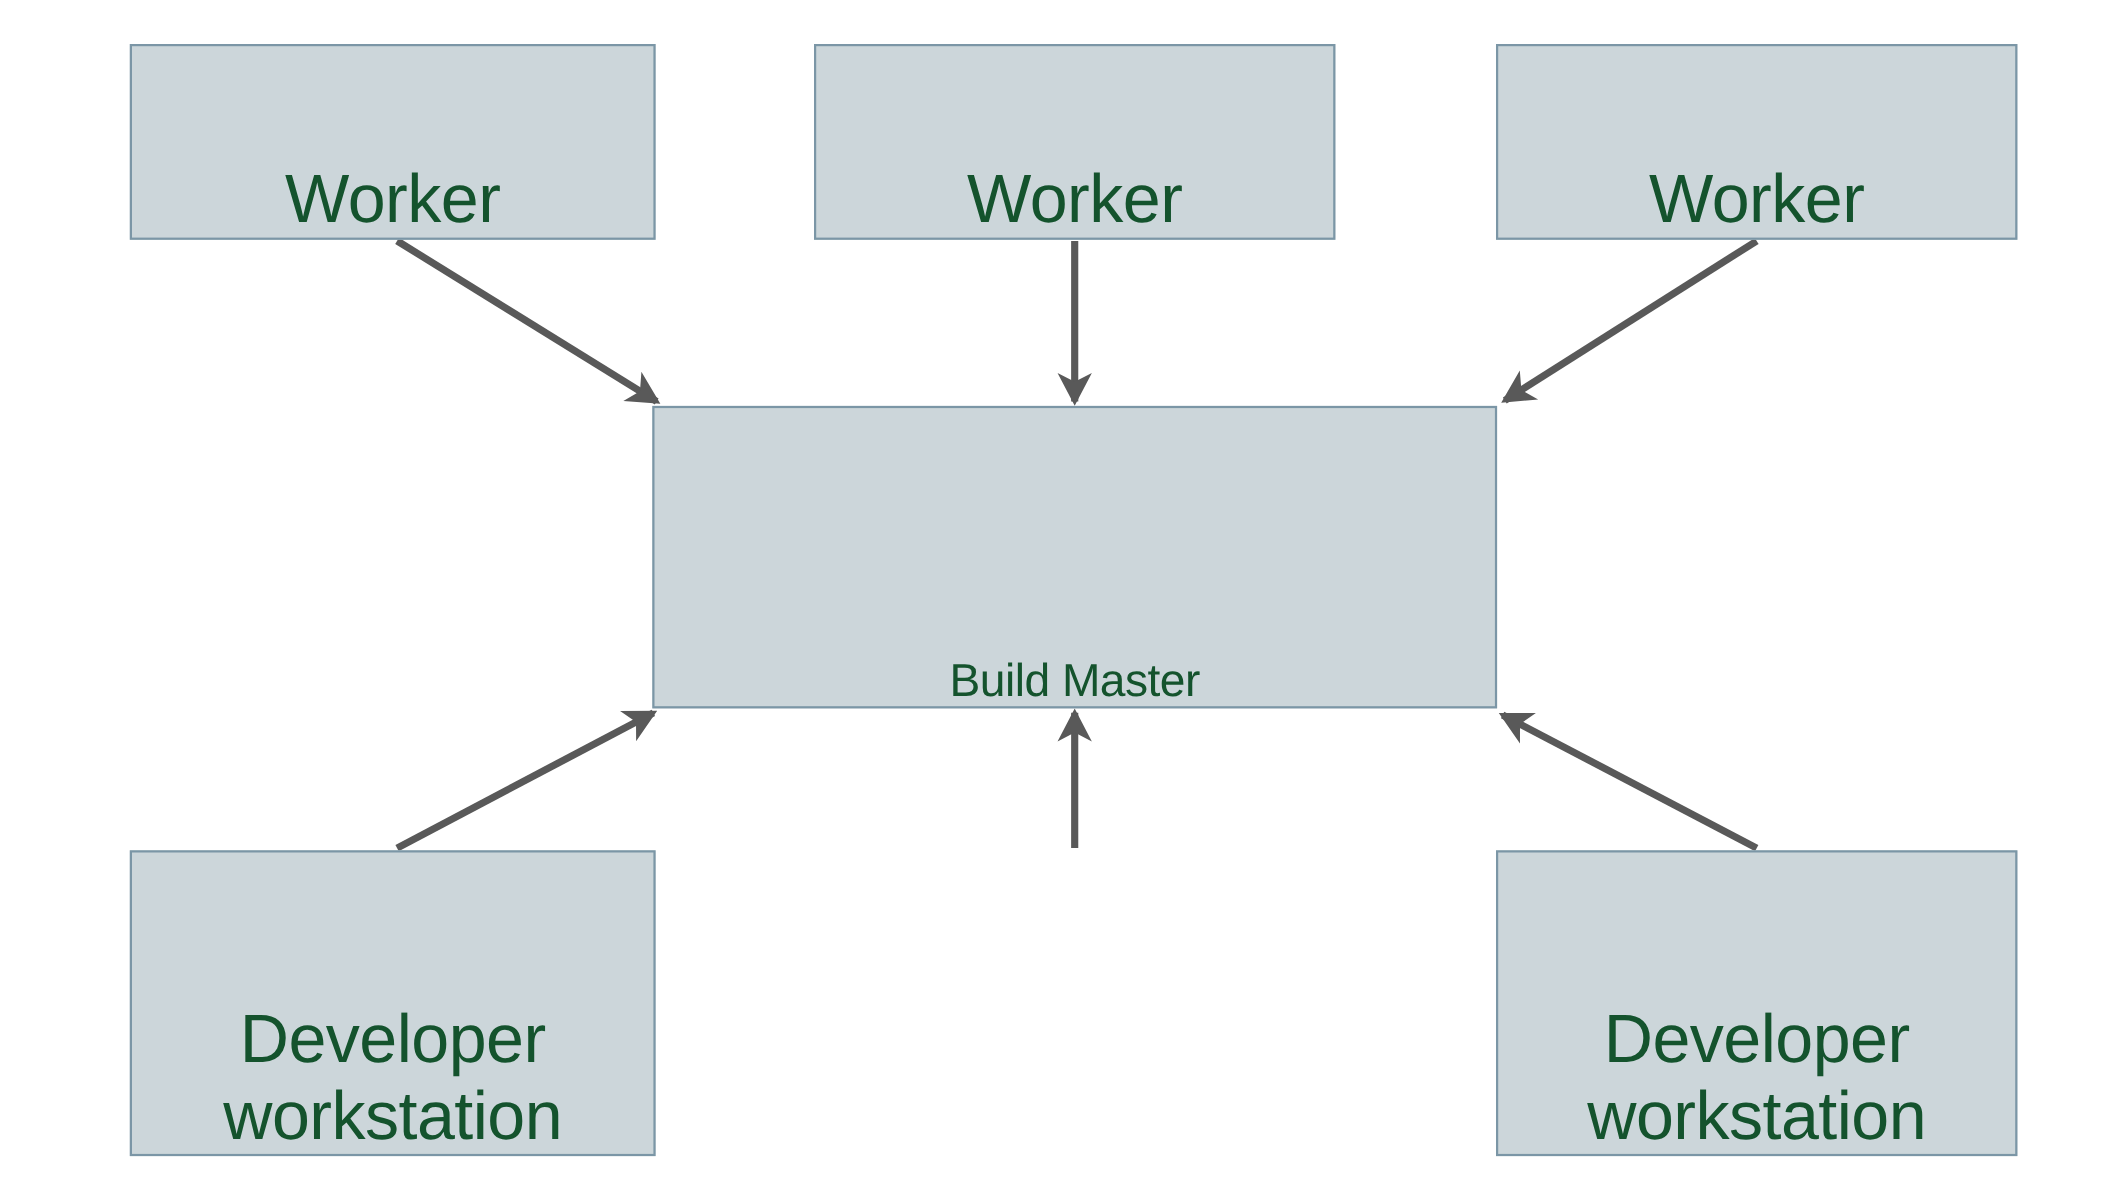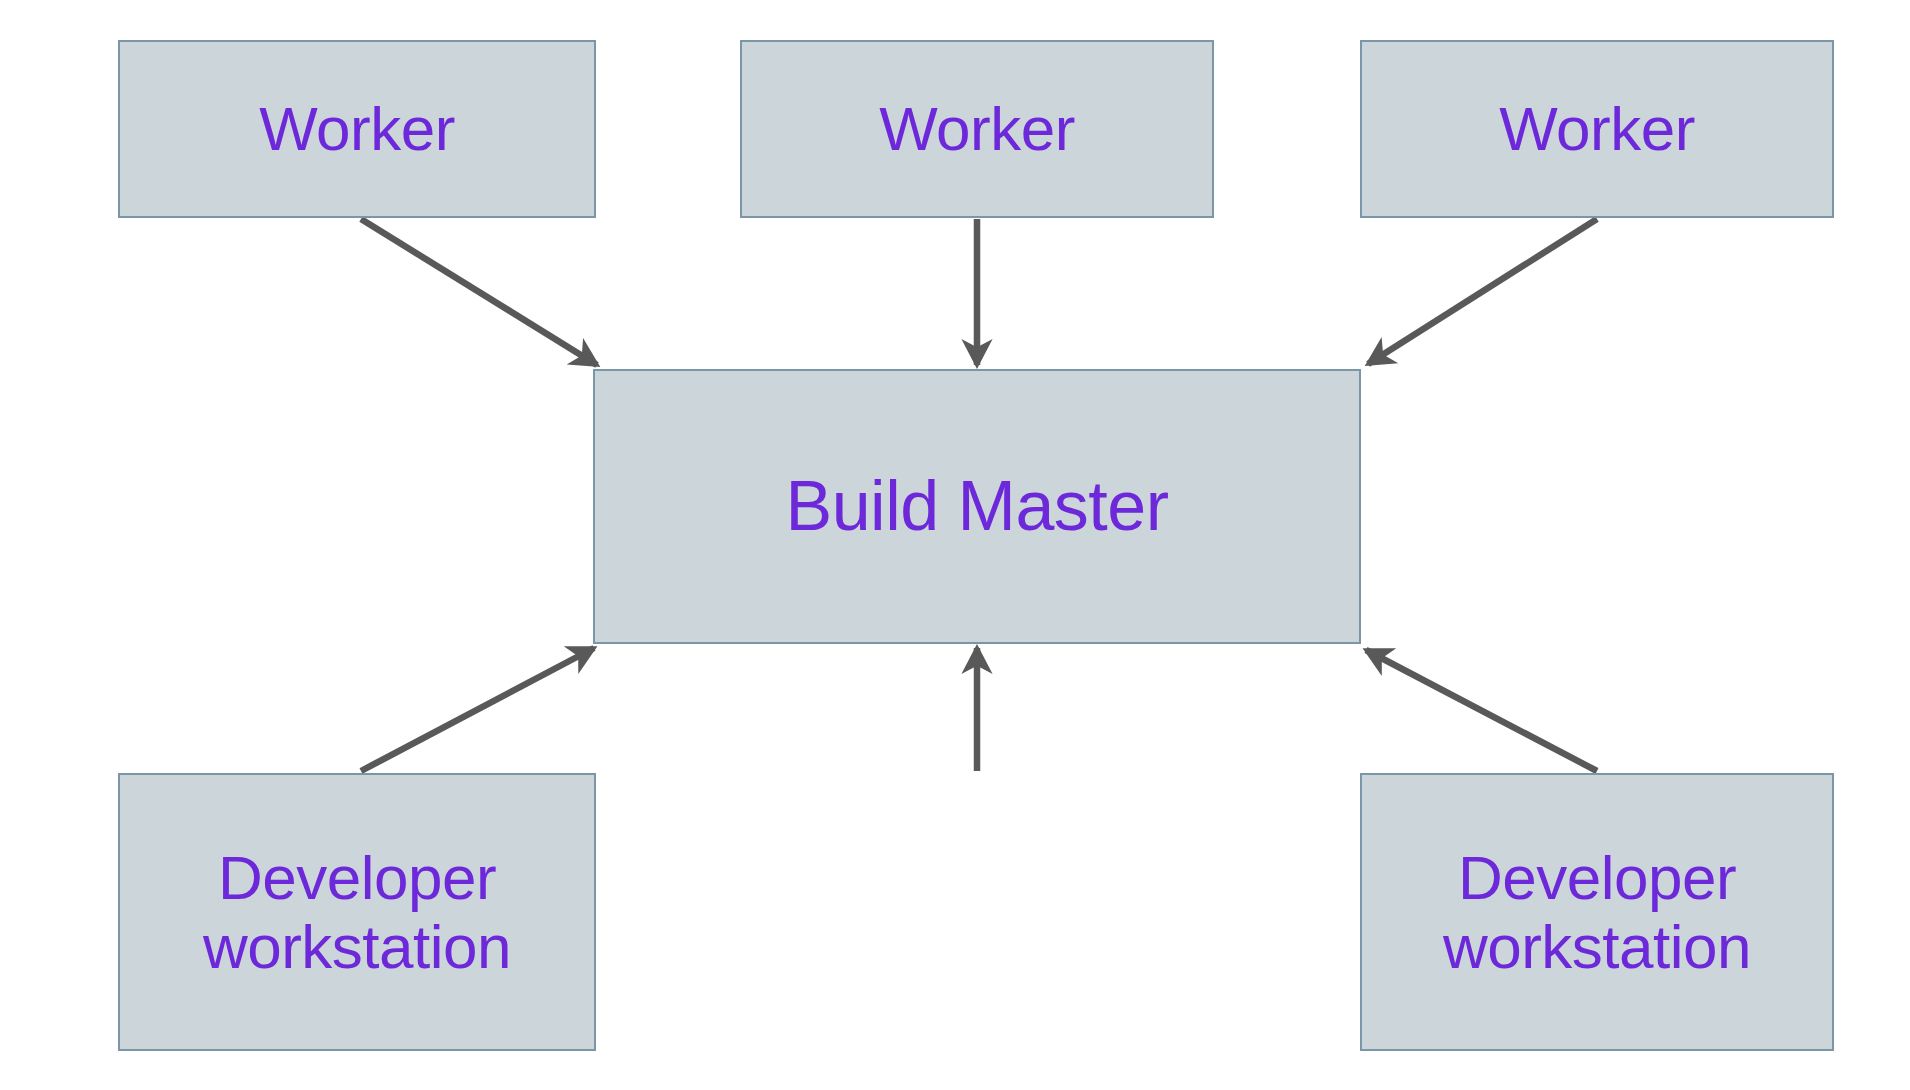--- a/index.html
+++ b/index.html
@@ -17,42 +17,42 @@
     height: 1090px;
     background: #ffffff;
     overflow: hidden;
   }
   .node {
     position: absolute;
     box-sizing: border-box;
     background: #ccd6da;
     border: 2px solid #7b96a6;
     display: flex;
-    align-items: center;
+    align-items: flex-end;
     justify-content: center;
     text-align: center;
-    color: #6d28d9;
+    color: #14532d;
     font-family: "Liberation Sans", sans-serif;
     font-weight: 400;
     line-height: 1.12;
     letter-spacing: -0.5px;
     z-index: 2;
   }
   .node-label {
     display: block;
     white-space: pre-line;
   }
 
   
   #node-worker-1 { left: 118px;  top: 40px;  width: 478px; height: 178px; font-size: 62px; }
   #node-worker-2 { left: 740px;  top: 40px;  width: 474px; height: 178px; font-size: 62px; }
   #node-worker-3 { left: 1360px; top: 40px;  width: 474px; height: 178px; font-size: 62px; }
 
   
-  #node-build-master { left: 593px; top: 369px; width: 768px; height: 275px; font-size: 70px; }
+  #node-build-master { left: 593px; top: 369px; width: 768px; height: 275px; font-size: 42px; }
 
   
   #node-dev-workstation-1 { left: 118px;  top: 773px; width: 478px; height: 278px; font-size: 62px; }
   #node-ci-server        { left: 738px;  top: 773px; width: 440px; height: 278px; font-size: 62px; }
   #node-dev-workstation-2 { left: 1360px; top: 773px; width: 474px; height: 278px; font-size: 62px; }
 
   #edges {
     position: absolute;
     left: 0;
     top: 0;

